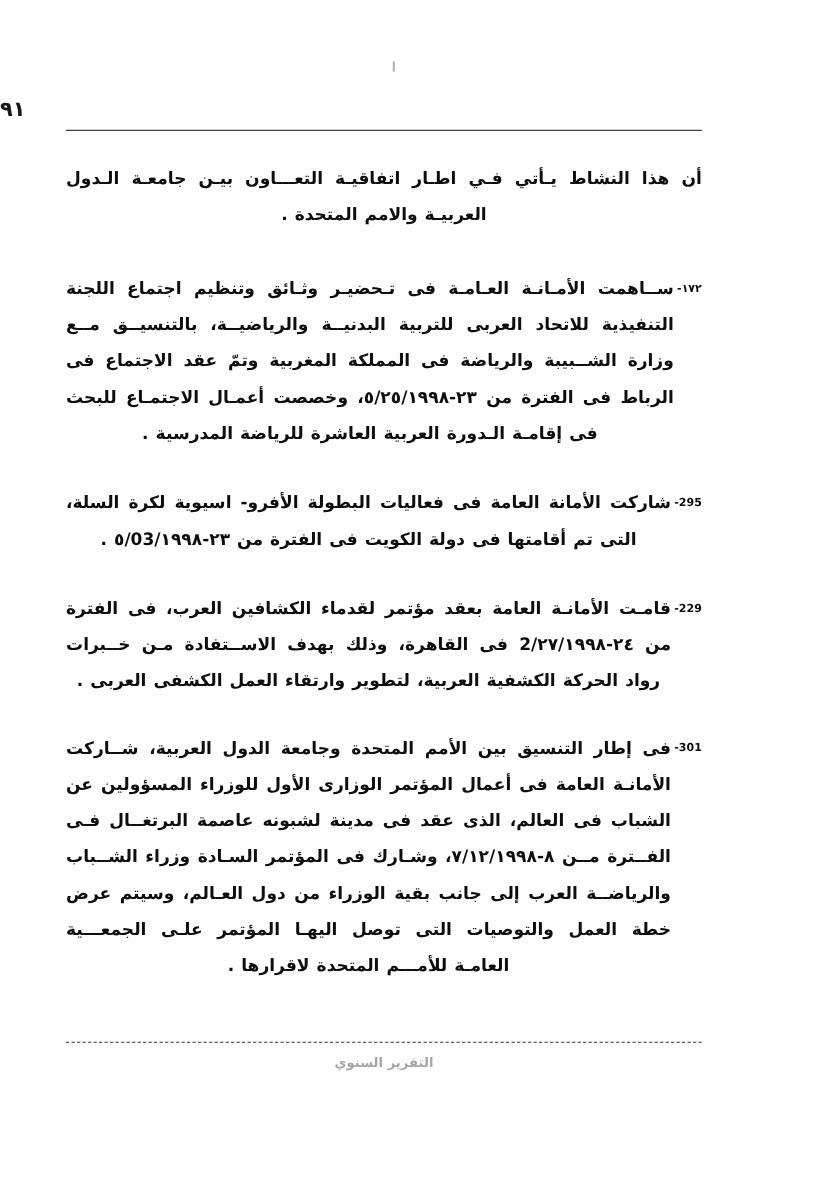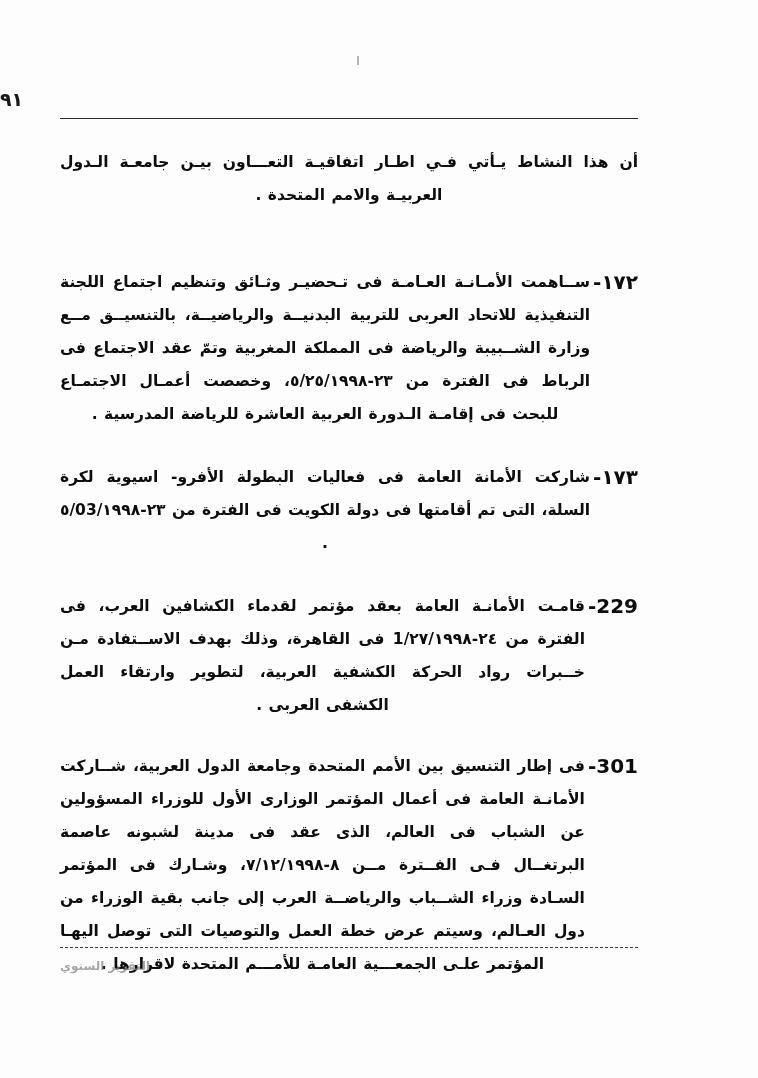--- a/index.html
+++ b/index.html
@@ -73,50 +73,50 @@
     flex-direction: row;
     margin-bottom: 26px;
     font-size: 15.5px;
     line-height: 33px;
     color: #0d0d0d;
   }
 
   .para .num {
     flex: 0 0 auto;
     white-space: nowrap;
-    font-size: 20px;
+    font-size: 10px;
     line-height: 33px;
     padding-left: 3px;
   }
 
   .para .body {
     flex: 1 1 auto;
     text-align: justify;
     text-justify: inter-word;
     text-align-last: center;
     word-spacing: 1px;
   }
 
   .para.no-num .body {
     text-align: justify;
     text-align-last: center;
   }
 
-  .para.p1 { margin-bottom: 54px; }
+  .para.p1 { margin-bottom: 34px; }
   .para.p2 { margin-bottom: 30px; }
   .para.p3 { margin-bottom: 30px; }
   .para.p4 { margin-bottom: 28px; }
   .para.p5 { margin-bottom: 10px; }
 
   .footer-note {
     position: absolute;
     top: 955px;
     right: 120px;
     width: 578px;
-    text-align: left;
+    text-align: center;
     direction: rtl;
   }
   .footer-note span {
     font-size: 12px;
     color: #8a8a8a;
     letter-spacing: 0.5px;
     opacity: 0.75;
   }
 
   .tick {
@@ -146,27 +146,27 @@
     <div class="para p1 no-num">
       <div class="body">أن هذا النشاط يـأتي فـي اطـار اتفاقيـة التعـــاون بيـن جامعـة الـدول العربيـة والامم المتحدة .</div>
     </div>
 
     <div class="para p2">
       <div class="num">١٧٢-</div>
       <div class="body">ســاهمت الأمـانـة العـامـة فى تـحضيـر وثـائق وتنظيم اجتماع اللجنة التنفيذية للاتحاد العربى للتربية البدنيــة والرياضيــة، بالتنسيــق مــع وزارة الشــبيبة والرياضة فى المملكة المغربية وتمّ عقد الاجتماع فى الرباط فى الفترة من ٢٣-٥/٢٥/١٩٩٨، وخصصت أعمـال الاجتمـاع للبحث فى إقامـة الـدورة العربية العاشرة للرياضة المدرسية .</div>
     </div>
 
     <div class="para p3">
-      <div class="num">١٧٣-</div>
+      <div class="num">295-</div>
       <div class="body">شاركت الأمانة العامة فى فعاليات البطولة الأفرو- اسيوية لكرة السلة، التى تم أقامتها فى دولة الكويت فى الفترة من ٢٣-٥/03/١٩٩٨ .</div>
     </div>
 
     <div class="para p4">
       <div class="num">229-</div>
-      <div class="body">قامـت الأمانـة العامة بعقد مؤتمر لقدماء الكشافين العرب، فى الفترة من ٢٤-1/٢٧/١٩٩٨ فى القاهرة، وذلك بهدف الاســتفادة مـن خــبرات رواد الحركة الكشفية العربية، لتطوير وارتقاء العمل الكشفى العربى .</div>
+      <div class="body">قامـت الأمانـة العامة بعقد مؤتمر لقدماء الكشافين العرب، فى الفترة من ٢٤-2/٢٧/١٩٩٨ فى القاهرة، وذلك بهدف الاســتفادة مـن خــبرات رواد الحركة الكشفية العربية، لتطوير وارتقاء العمل الكشفى العربى .</div>
     </div>
 
     <div class="para p5">
       <div class="num">301-</div>
       <div class="body">فى إطار التنسيق بين الأمم المتحدة وجامعة الدول العربية، شــاركت الأمانـة العامة فى أعمال المؤتمر الوزارى الأول للوزراء المسؤولين عن الشباب فى العالم، الذى عقد فى مدينة لشبونه عاصمة البرتغــال فـى الفــترة مــن ٨-٧/١٢/١٩٩٨، وشـارك فى المؤتمر السـادة وزراء الشــباب والرياضــة العرب إلى جانب بقية الوزراء من دول العـالم، وسيتم عرض خطة العمل والتوصيات التى توصل اليهـا المؤتمر علـى الجمعـــية العامـة للأمـــم المتحدة لاقرارها .</div>
     </div>
 
   </div>
 
   <div class="rule-bottom"></div>

